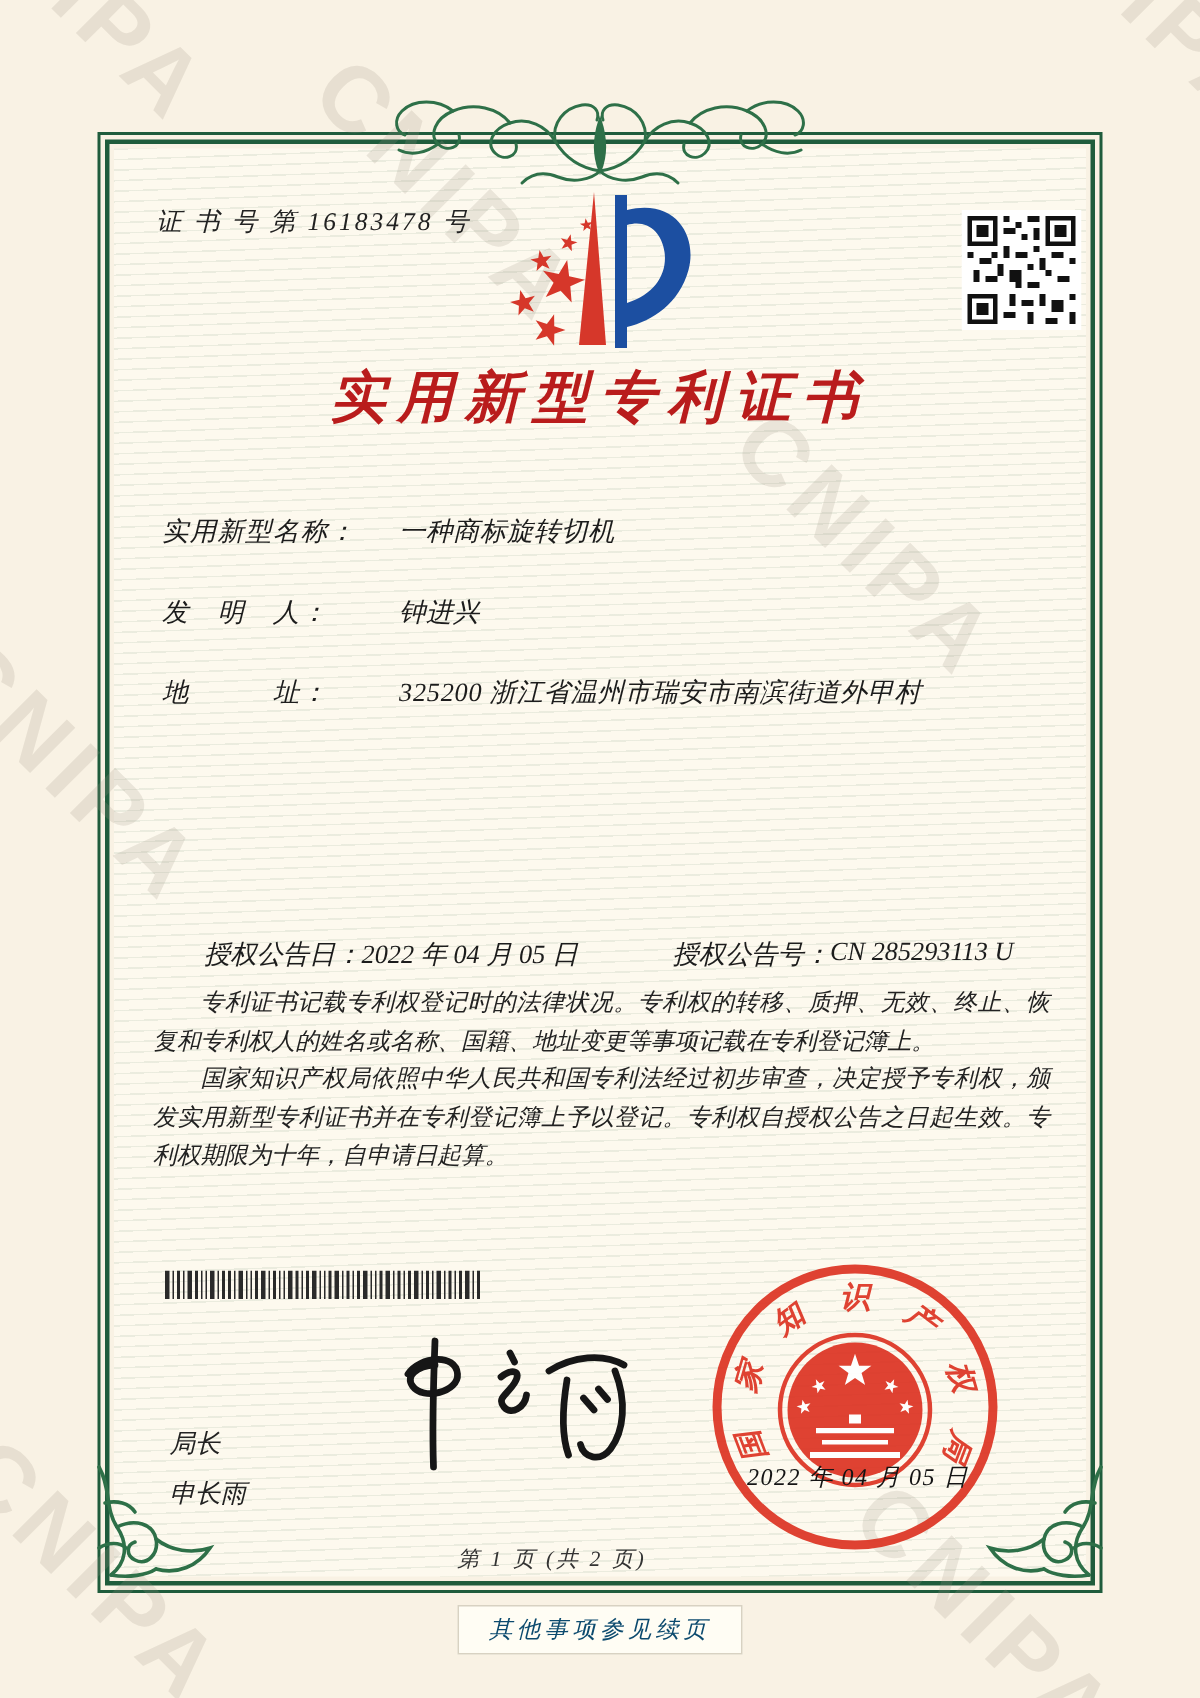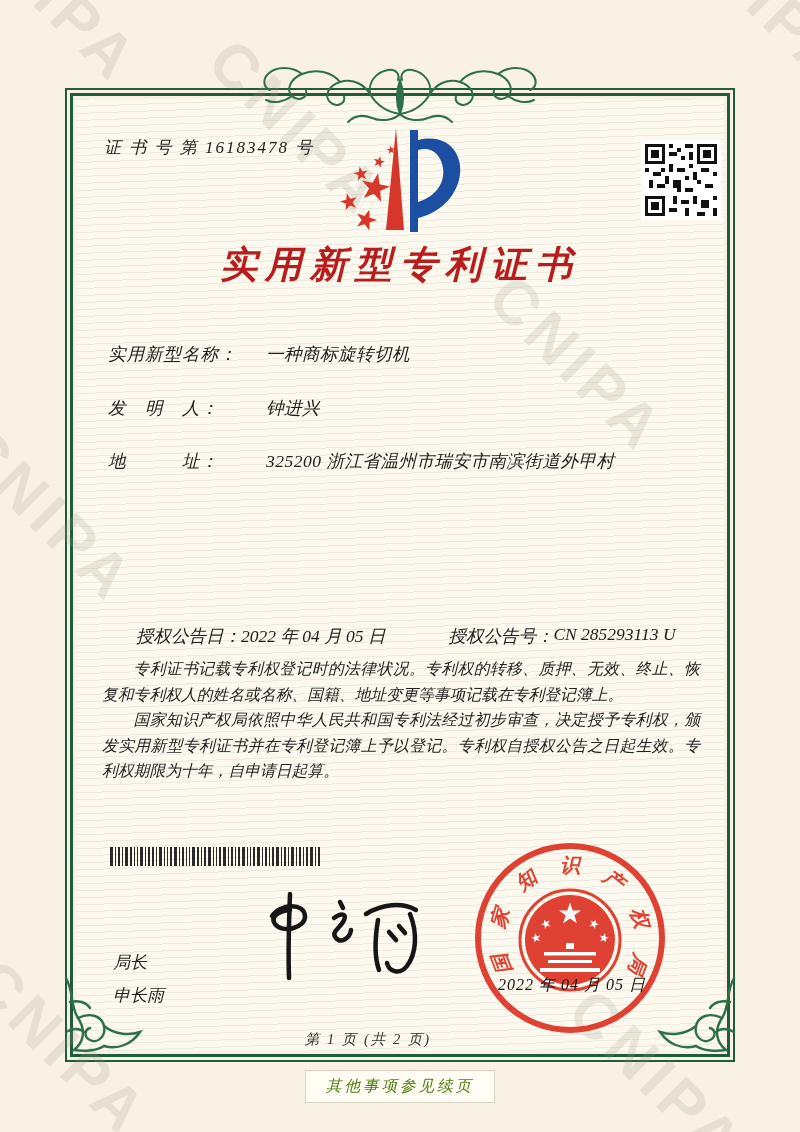--- a/index.html
+++ b/index.html
@@ -70,21 +70,21 @@
     position:absolute; left:492px; top:975px; width:160px; text-align:center;
     font-size:16px; color:#141414; letter-spacing:1px; white-space:nowrap;
   }
   .page-footer {
     position:absolute; left:0; top:1030px; width:736px; text-align:center;
     font-size:14.5px; color:#333; letter-spacing:2px;
   }
   .note-box {
     position:absolute; left:50%; top:1070px; transform:translateX(-50%);
     background:#fffdf4; border:1px solid #d8d2c2; padding:5px 20px;
-    font-size:15.5px; color:#4d7c0f; letter-spacing:3px; white-space:nowrap;
+    font-size:15.5px; color:#0c4a6e; letter-spacing:3px; white-space:nowrap;
   }
   .seal-text { font-size:20px; font-weight:bold; fill:#dd3524; }
 </style>
 </head>
 <body>
 
 <div class="page">
 
   <span class="wm" style="left:-58px; top:-42px;">CNIPA</span>
   <span class="wm" style="left:655px; top:-38px;">CNIPA</span>

